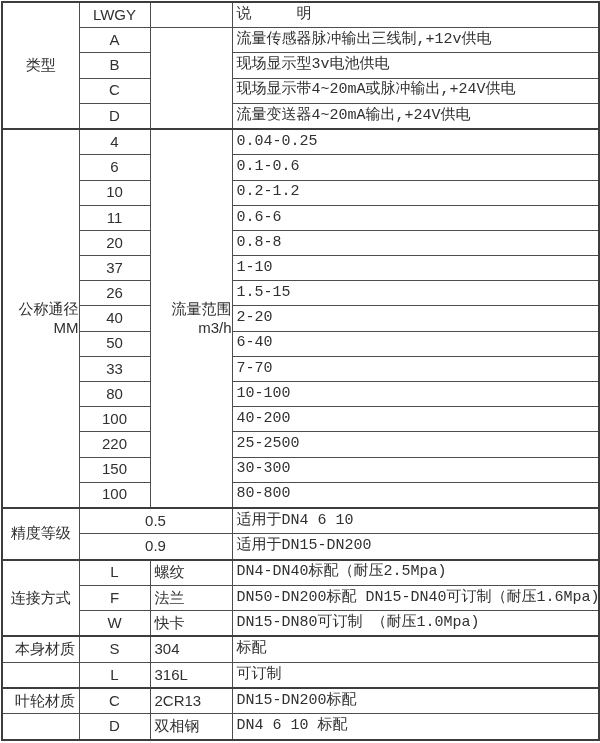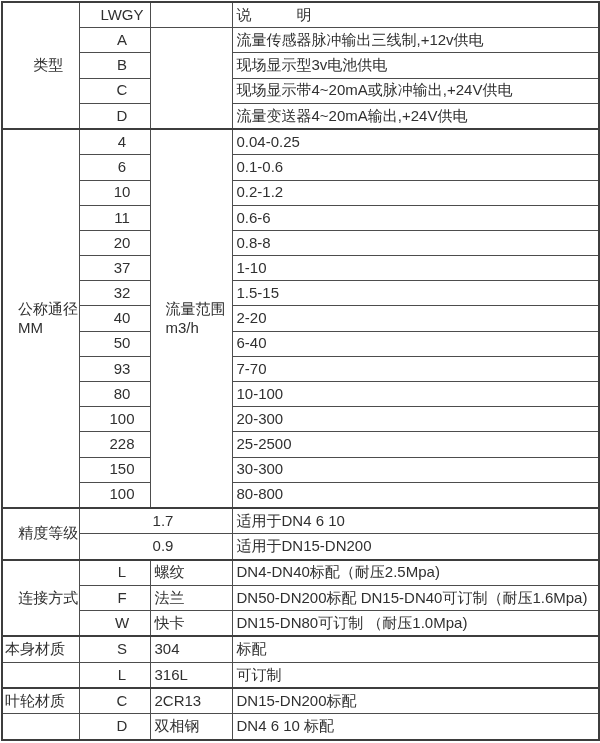--- a/index.html
+++ b/index.html
@@ -3,25 +3,25 @@
 <meta charset="utf-8">
 <style>
   html,body{margin:0;padding:0;background:#ffffff;}
   body{width:600px;height:743px;font-family:"Liberation Sans","DejaVu Sans",sans-serif;}
   .wrap{padding:1px;}
   table{border-collapse:collapse;table-layout:fixed;width:597px;height:740px;
         border:2px solid #3d3d3d;}
   td{border:1px solid #4d4d4d;font-size:15px;color:#303030;line-height:1.25;
      vertical-align:middle;overflow:hidden;padding:0;}
   tr.sec td{border-top:2px solid #3d3d3d;}
-  .c{text-align:center;padding-left:15px;}
+  .c{text-align:center;}
   .l{text-align:left;padding-left:4px;}
-  .tight{padding-left:2px;}
-  .desc{text-align:left;padding-left:4px;white-space:nowrap;}
-  .two-line div{text-align:left;}
+  .tight{padding-left:12px;}
+  .desc{text-align:left;padding-left:4px;white-space:nowrap;font-family:Liberation Mono, monospace;}
+  .two-line div{text-align:right;}
 </style>
 </head>
 <body>
 
 <div class="wrap">
 <table>
   <colgroup>
     <col style="width:77px">
         <col style="width:71px">
         <col style="width:82px">
@@ -79,59 +79,59 @@
   </tr>
   <tr>
     <td class="c">20</td>
     <td class="desc">0.8-8</td>
   </tr>
   <tr>
     <td class="c">37</td>
     <td class="desc">1-10</td>
   </tr>
   <tr>
-    <td class="c">32</td>
+    <td class="c">26</td>
     <td class="desc">1.5-15</td>
   </tr>
   <tr>
     <td class="c">40</td>
     <td class="desc">2-20</td>
   </tr>
   <tr>
     <td class="c">50</td>
     <td class="desc">6-40</td>
   </tr>
   <tr>
-    <td class="c">93</td>
+    <td class="c">33</td>
     <td class="desc">7-70</td>
   </tr>
   <tr>
     <td class="c">80</td>
     <td class="desc">10-100</td>
   </tr>
   <tr>
     <td class="c">100</td>
-    <td class="desc">20-300</td>
+    <td class="desc">40-200</td>
   </tr>
   <tr>
-    <td class="c">228</td>
+    <td class="c">220</td>
     <td class="desc">25-2500</td>
   </tr>
   <tr>
     <td class="c">150</td>
     <td class="desc">30-300</td>
   </tr>
   <tr>
     <td class="c">100</td>
     <td class="desc">80-800</td>
   </tr>
 
   <tr class="sec">
     <td class="c" rowspan="2">精度等级</td>
-    <td class="c" colspan="2">1.7</td>
+    <td class="c" colspan="2">0.5</td>
     <td class="desc">适用于DN4 6 10</td>
   </tr>
   <tr>
     <td class="c" colspan="2">0.9</td>
     <td class="desc">适用于DN15-DN200</td>
   </tr>
 
   <tr class="sec">
     <td class="c" rowspan="3">连接方式</td>
     <td class="c">L</td>

